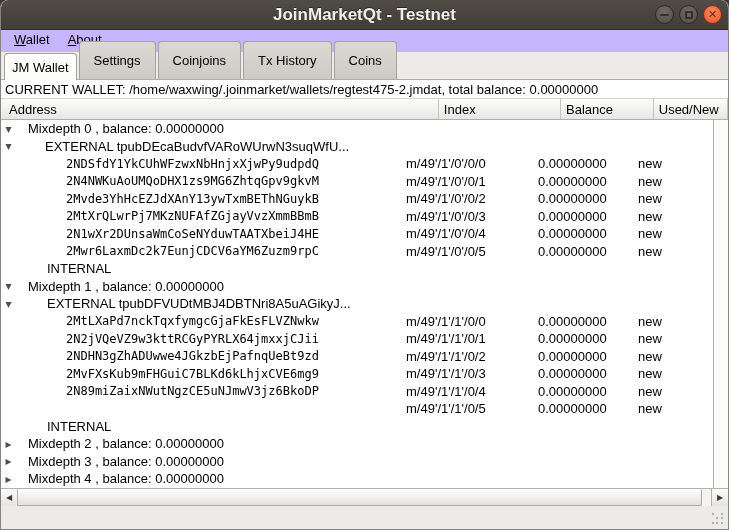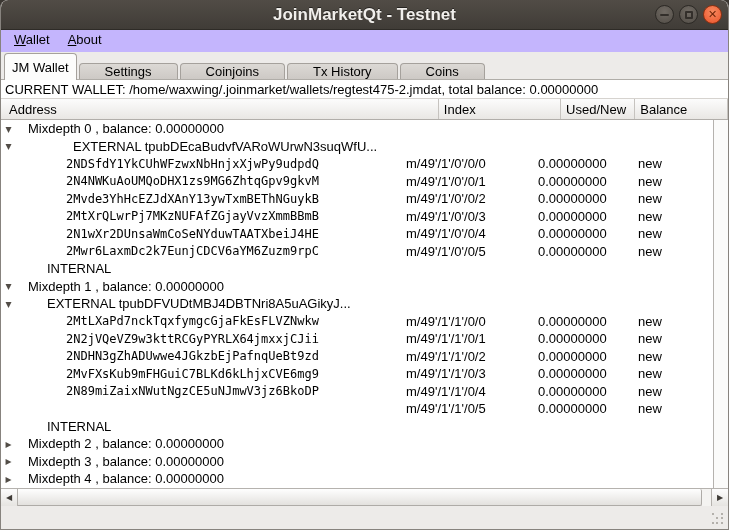--- a/index.html
+++ b/index.html
@@ -57,22 +57,22 @@
 
   
   .tabbar {
     height: 28px; flex: 0 0 28px;
     background: #edebe9;
     display: flex; align-items: flex-end;
     padding-left: 3px;
     border-bottom: 1px solid #b0ada8;
   }
   .tab {
-    height: 16px;
-    padding: 0 25px;
+    height: 38px;
+    padding: 0 14px;
     display: flex; align-items: center;
     background: linear-gradient(#dcd9d5, #cdc9c5);
     border: 1px solid #a5a19c; border-bottom: none;
     border-radius: 4px 4px 0 0;
     margin-right: 2px;
     white-space: nowrap;
   }
   .tab.active {
     height: 27px;
     background: #fcfcfb;
@@ -204,38 +204,38 @@
     <div class="tab">Coins</div>
   </div>
 
   <div class="pane">
 
     <div class="wallet-line">CURRENT WALLET: /home/waxwing/.joinmarket/wallets/regtest475-2.jmdat, total balance: 0.00000000</div>
 
     <div class="theader">
       <div class="hcell c1">Address</div>
       <div class="hcell c2">Index</div>
+      <div class="hcell c3">Balance</div>
       <div class="hcell c4">Used/New</div>
-      <div class="hcell c3">Balance</div>
       <div class="hcell hcorner"></div>
     </div>
 
     <div class="tree-area">
       <div class="tree-body">
   <div class="row">
     <span class="arrow">▾</span>
     <span class="c-addr" style="padding-left: 27px;">Mixdepth 0 , balance: 0.00000000</span>
     <span class="c-index"></span>
     <span class="c-balance"></span>
     <span class="c-status"></span>
   </div>
 
   <div class="row">
     <span class="arrow">▾</span>
-    <span class="c-addr" style="padding-left: 72px;">EXTERNAL tpubDEcaBudvfVARoWUrwN3suqWfU...</span>
+    <span class="c-addr" style="padding-left: 44px;">EXTERNAL tpubDEcaBudvfVARoWUrwN3suqWfU...</span>
     <span class="c-index"></span>
     <span class="c-balance"></span>
     <span class="c-status"></span>
   </div>
 
   <div class="row">
 
     <span class="c-addr mono" style="padding-left: 65px;">2NDSfdY1YkCUhWFzwxNbHnjxXjwPy9udpdQ</span>
     <span class="c-index">m/49'/1'/0'/0/0</span>
     <span class="c-balance">0.00000000</span>

